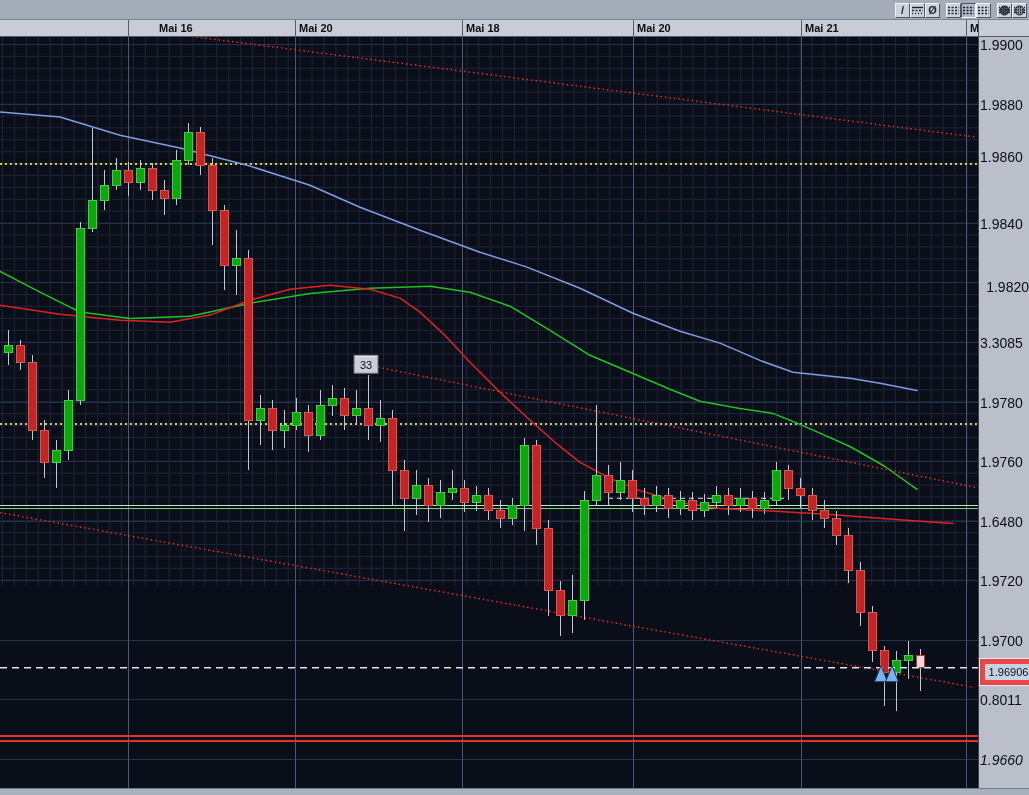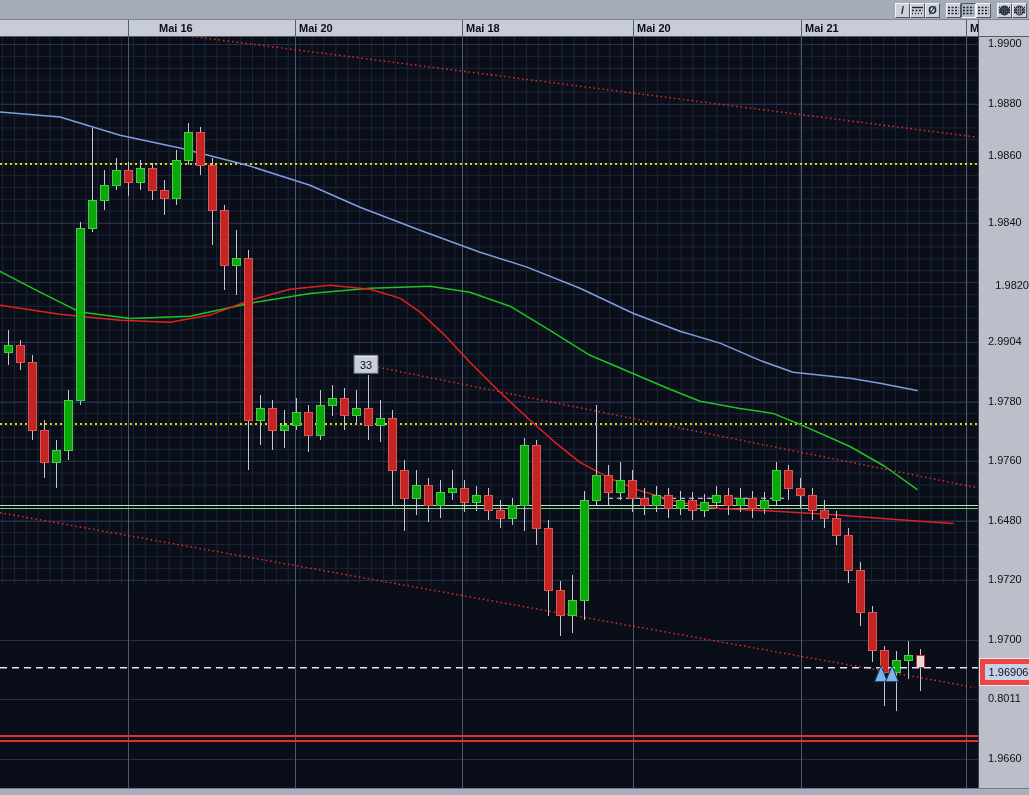--- a/index.html
+++ b/index.html
@@ -15,21 +15,21 @@
   .datebar{position:absolute;left:0;top:20px;width:1029px;height:17px;background:#c7ccd6;border-bottom:1px solid #565c68;box-sizing:border-box;overflow:hidden;}
   .day-label{position:absolute;top:2px;font-size:11px;font-weight:bold;color:#0c0f16;white-space:nowrap;}
   .day-tick{position:absolute;top:0;width:1px;height:17px;background:#565c68;}
   
   .chart{position:absolute;left:0;top:37px;width:978px;height:548px;background-color:#0a0e19;
     background-image:linear-gradient(to right,#1b2437 1px,transparent 1px),linear-gradient(to bottom,#1b2437 1px,transparent 1px);
     background-size:11.92px 11.917px;background-position:2px 7px;}
   .chart svg{position:absolute;left:0;top:0;}
   
   .priceaxis{position:absolute;left:978px;top:37px;width:51px;height:751px;background:#babfc9;border-left:1px solid #3a404c;box-sizing:border-box;}
-  .tick-label{position:absolute;left:0;width:100%;padding-left:9px;font-size:11px;color:#0c0f16;box-sizing:border-box;}
+  .tick-label{position:absolute;left:0;width:100%;padding-left:1px;font-size:14px;color:#0c0f16;box-sizing:border-box;}
   .price-tag{position:absolute;left:1px;width:47px;height:16px;background:#c6d2e4;border:5px solid #ef4444;outline:1px solid #e8edf5;font-size:11px;color:#0c0f16;text-align:center;line-height:16px;}
   
   .bottombar{position:absolute;left:0;top:788px;width:1029px;height:7px;background:#a9b0bd;border-top:1px solid #747b88;box-sizing:border-box;}
 </style>
 </head>
 <body>
 
 <div class="window">
   <div class="titlebar">
     <div class="toolbar" id="toolbar">
@@ -304,23 +304,23 @@
         <text x="366" y="332.28704000000056" text-anchor="middle" fill="#0c0f16" font-size="11px" font-family="&quot;Liberation Sans&quot;,sans-serif">33</text>
       </svg>
   </div>
   <div class="priceaxis" id="priceaxis">
     <div class="price-tag" id="price-tag" style="top: 621.844px;">1.96906</div>
   <div class="tick-label" style="top: 0px;">1.9900</div>
       <div class="tick-label" style="top: 59.584px;">1.9880</div>
       <div class="tick-label" style="top: 112px;">1.9860</div>
       <div class="tick-label" style="top: 178.752px;">1.9840</div>
       <div class="tick-label" style="top: 242px; text-align: right;">1.9820</div>
-      <div class="tick-label" style="top: 297.92px;">2.9904</div>
+      <div class="tick-label" style="top: 297.92px;">3.3085</div>
       <div class="tick-label" style="top: 357.504px;">1.9780</div>
       <div class="tick-label" style="top: 417.088px;">1.9760</div>
       <div class="tick-label" style="top: 476.672px;">1.6480</div>
       <div class="tick-label" style="top: 536.256px;">1.9720</div>
       <div class="tick-label" style="top: 595.84px;">1.9700</div>
       <div class="tick-label" style="top: 655.424px;">0.8011</div>
-      <div class="tick-label" style="top: 715.008px;">1.9660</div>
+      <div class="tick-label" style="top: 715.008px; font-style: italic;">1.9660</div>
     </div>
   <div class="bottombar"></div>
 </div>
 
 </body></html>

